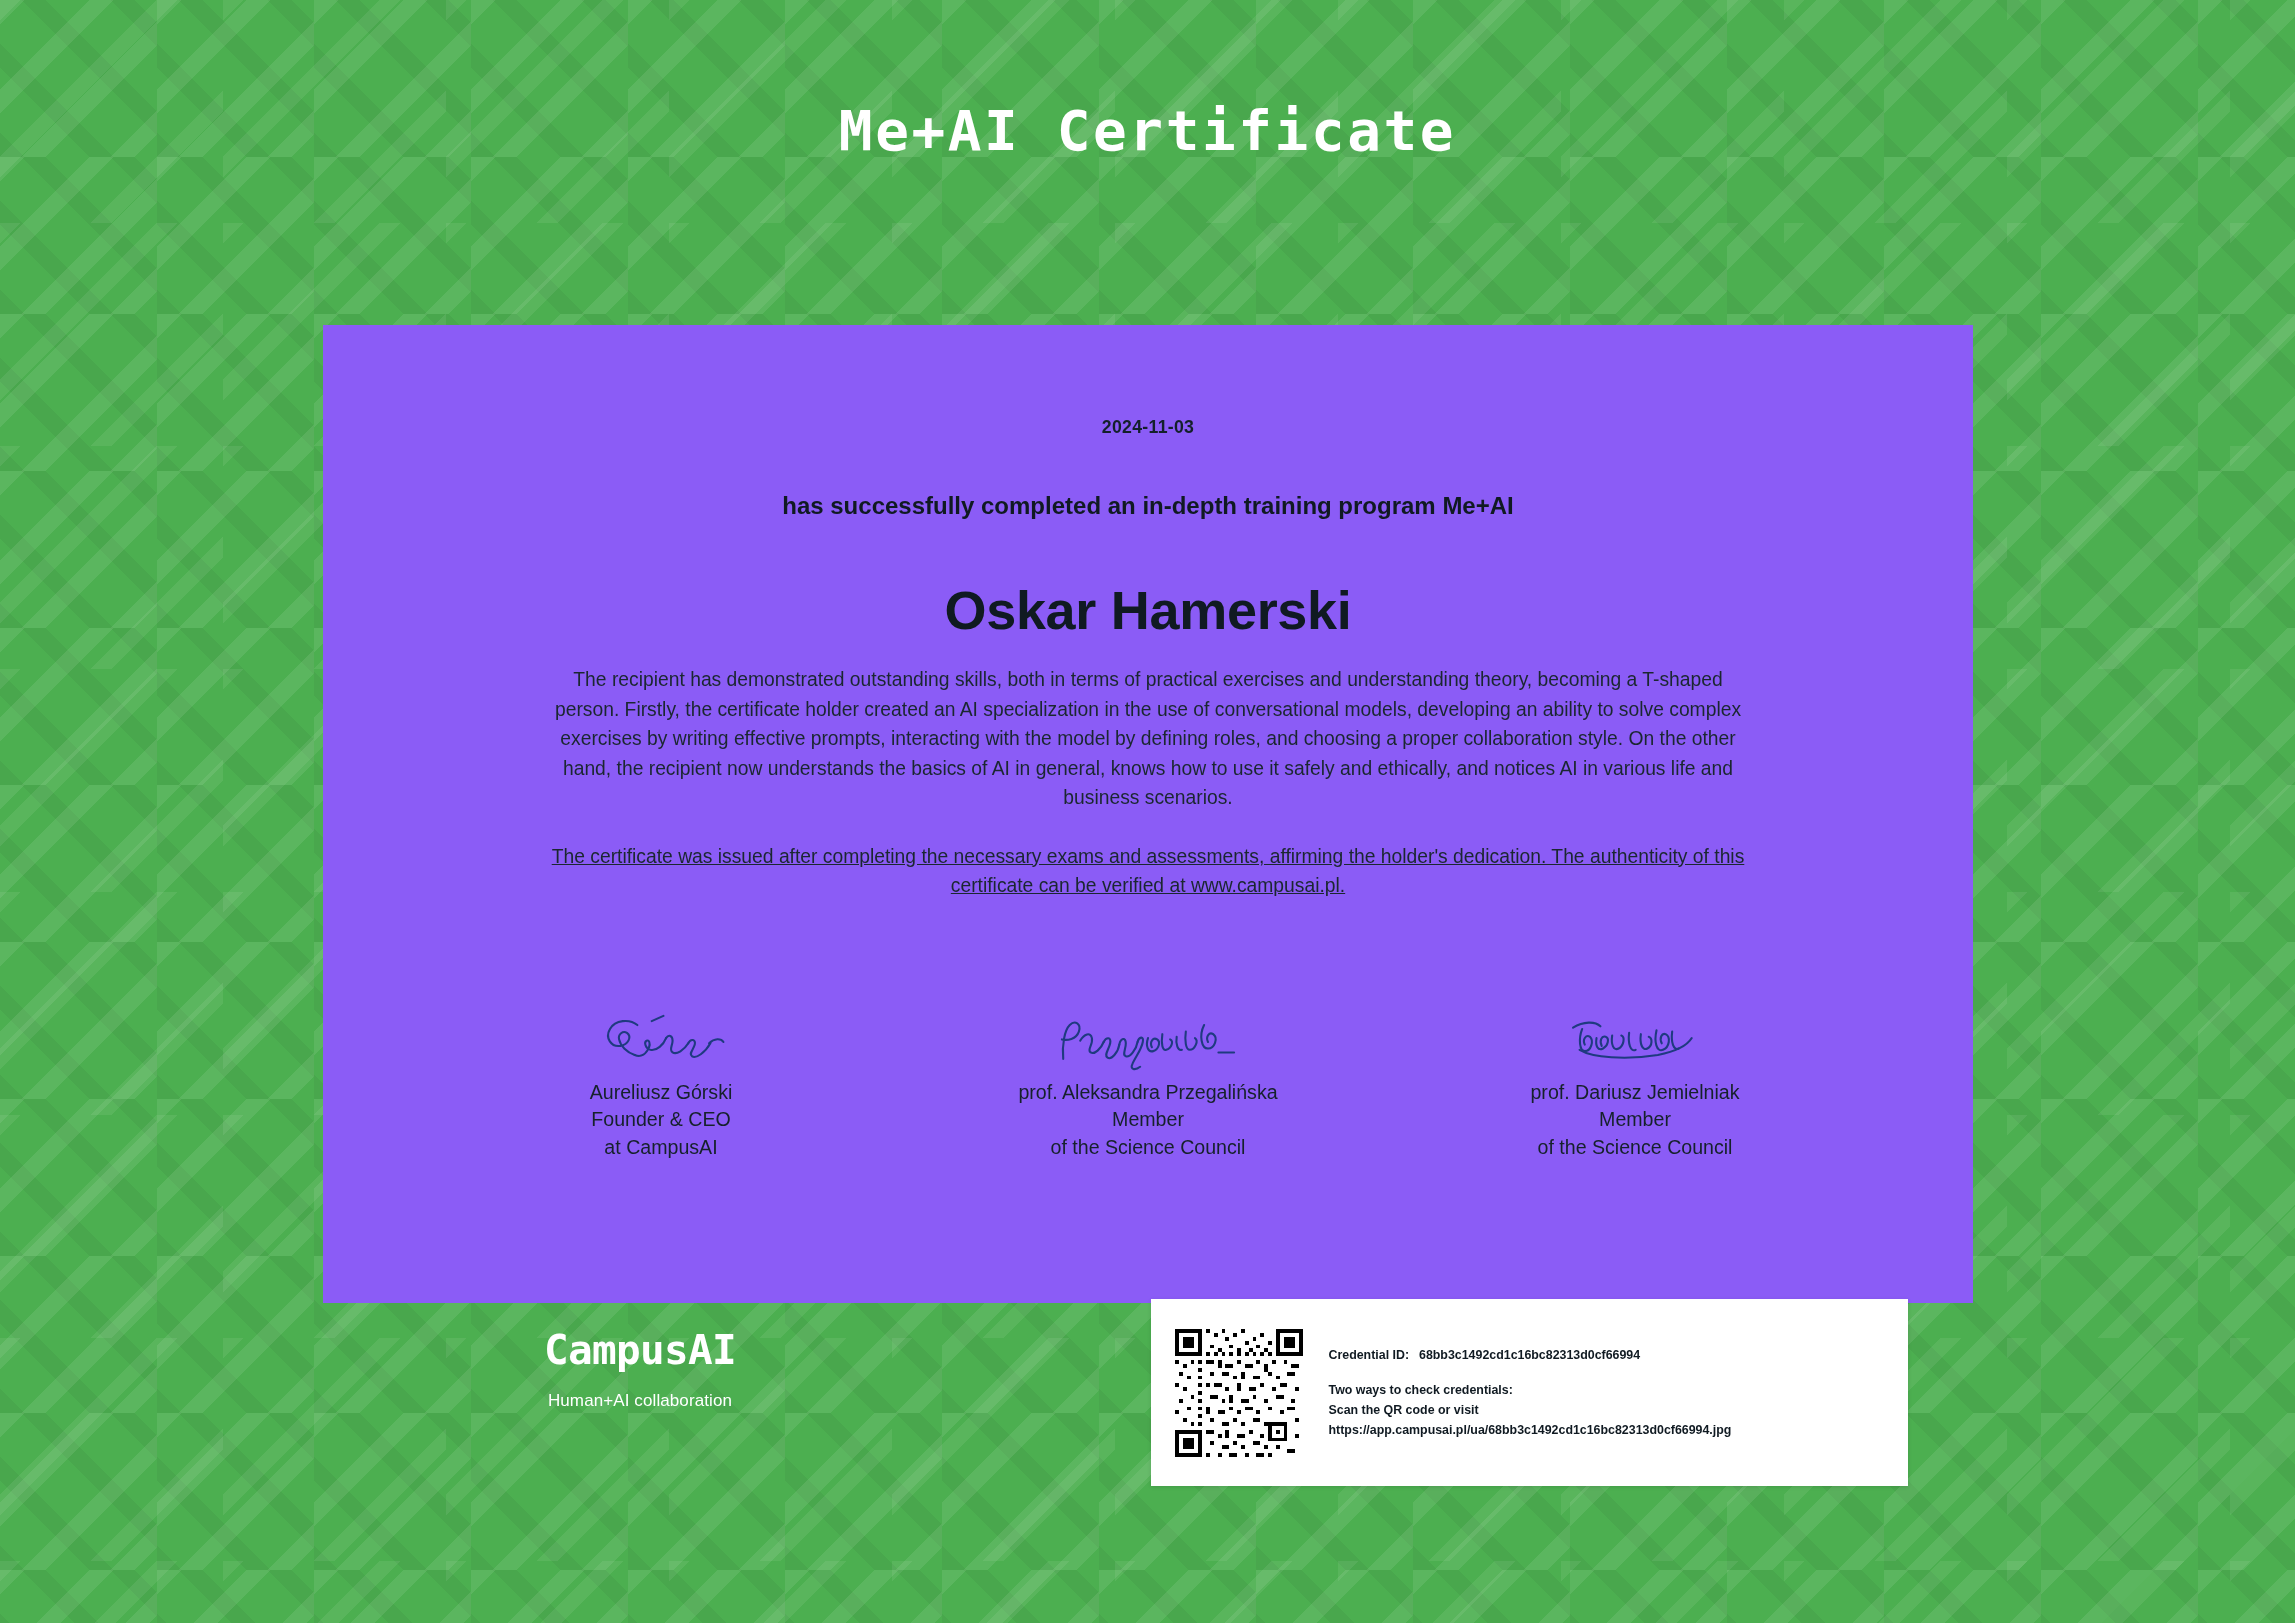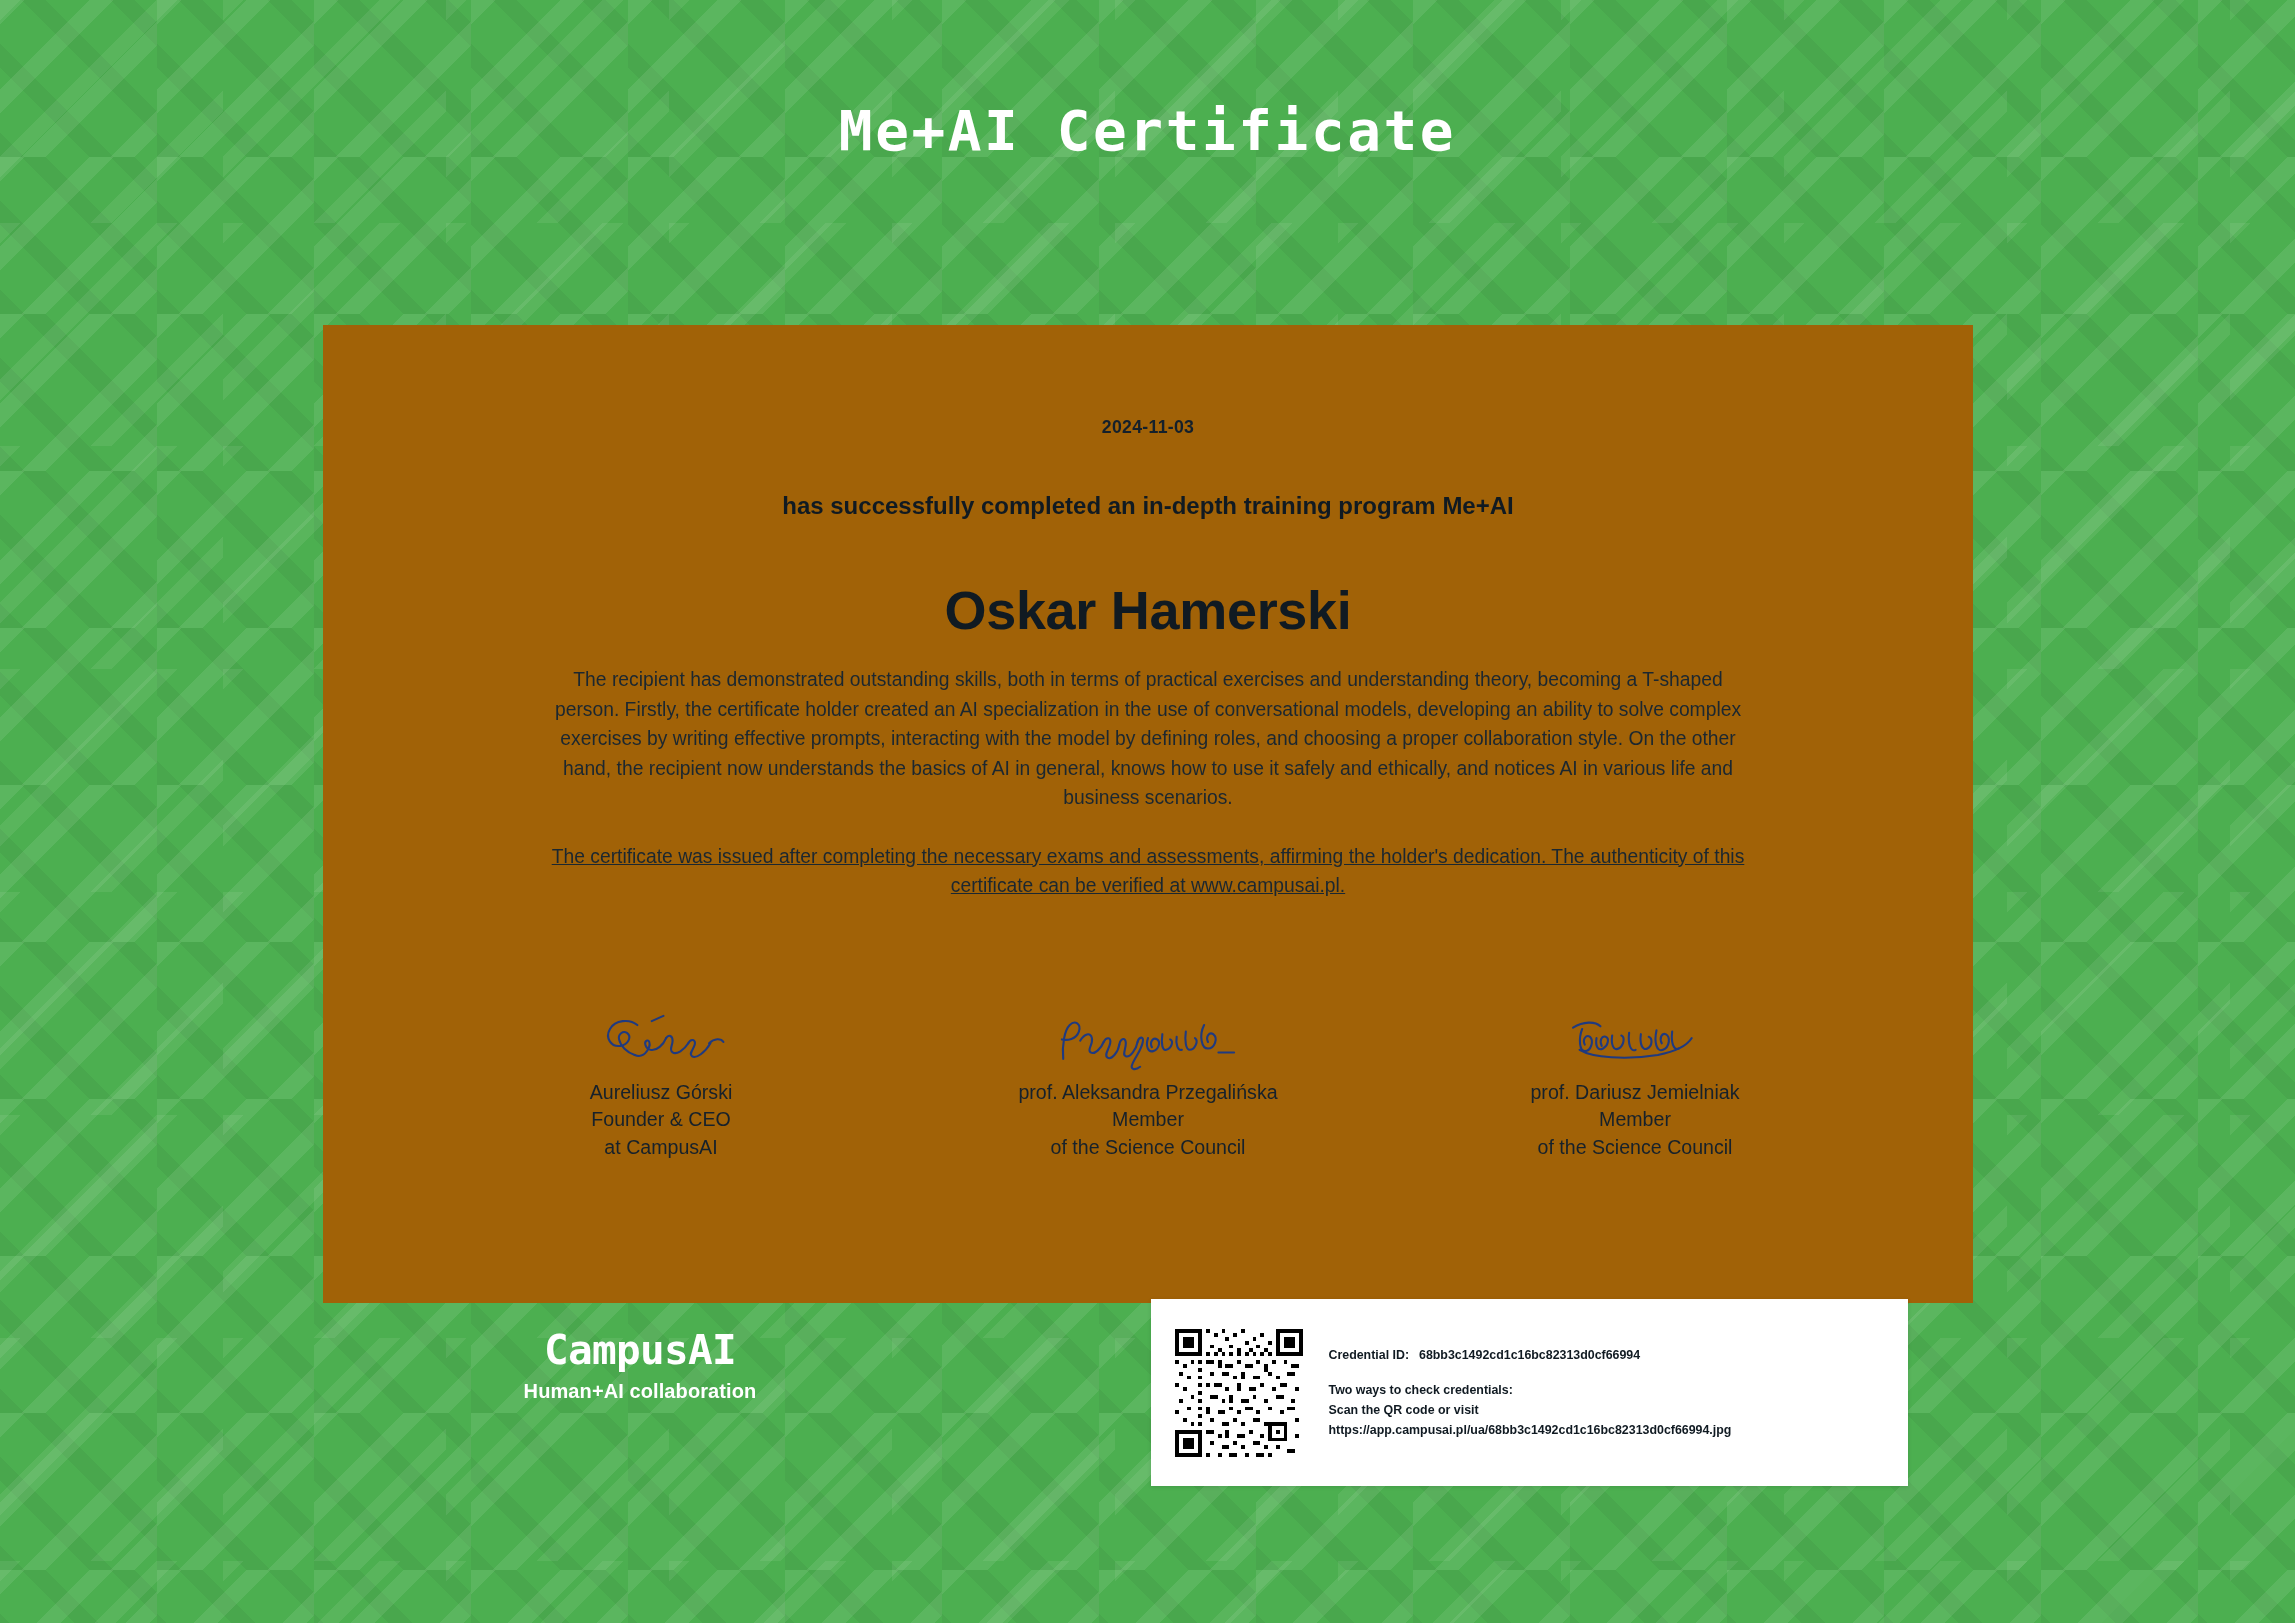--- a/index.html
+++ b/index.html
@@ -62,21 +62,21 @@
     z-index: 3;
   }
 
   
   #card {
     position: absolute;
     left: 323px;
     top: 325px;
     width: 1650px;
     height: 978px;
-    background: #a16207;
+    background: #8b5cf6;
     z-index: 2;
     padding: 0;
   }
 
   #issue-date {
     margin-top: 92px;
     text-align: center;
     font-size: 17.7px;
     font-weight: bold;
     color: #14202b;
@@ -155,23 +155,23 @@
     width: 340px;
   }
   #logo-wordmark {
     font-family: "DejaVu Sans Mono", "Liberation Mono", monospace;
     font-size: 41px;
     font-weight: bold;
     letter-spacing: -0.7px;
     line-height: 46px;
   }
   #logo-tagline {
-    font-size: 20px;
-    font-weight: bold;
-    margin-top: 7px;
+    font-size: 17px;
+    font-weight: normal;
+    margin-top: 18px;
     letter-spacing: 0.1px;
   }
 
   
   #credential-panel {
     position: absolute;
     left: 1151px;
     top: 1299px;
     width: 757px;
     height: 187px;

